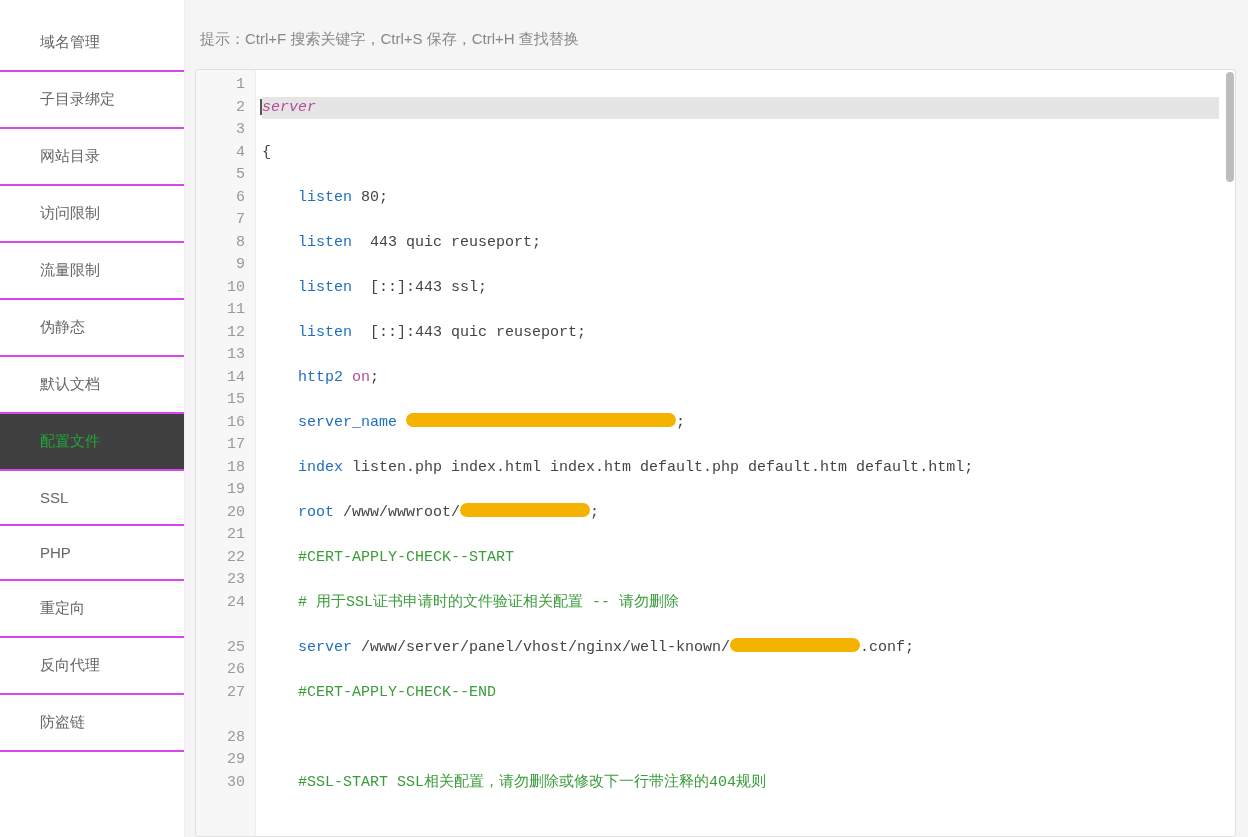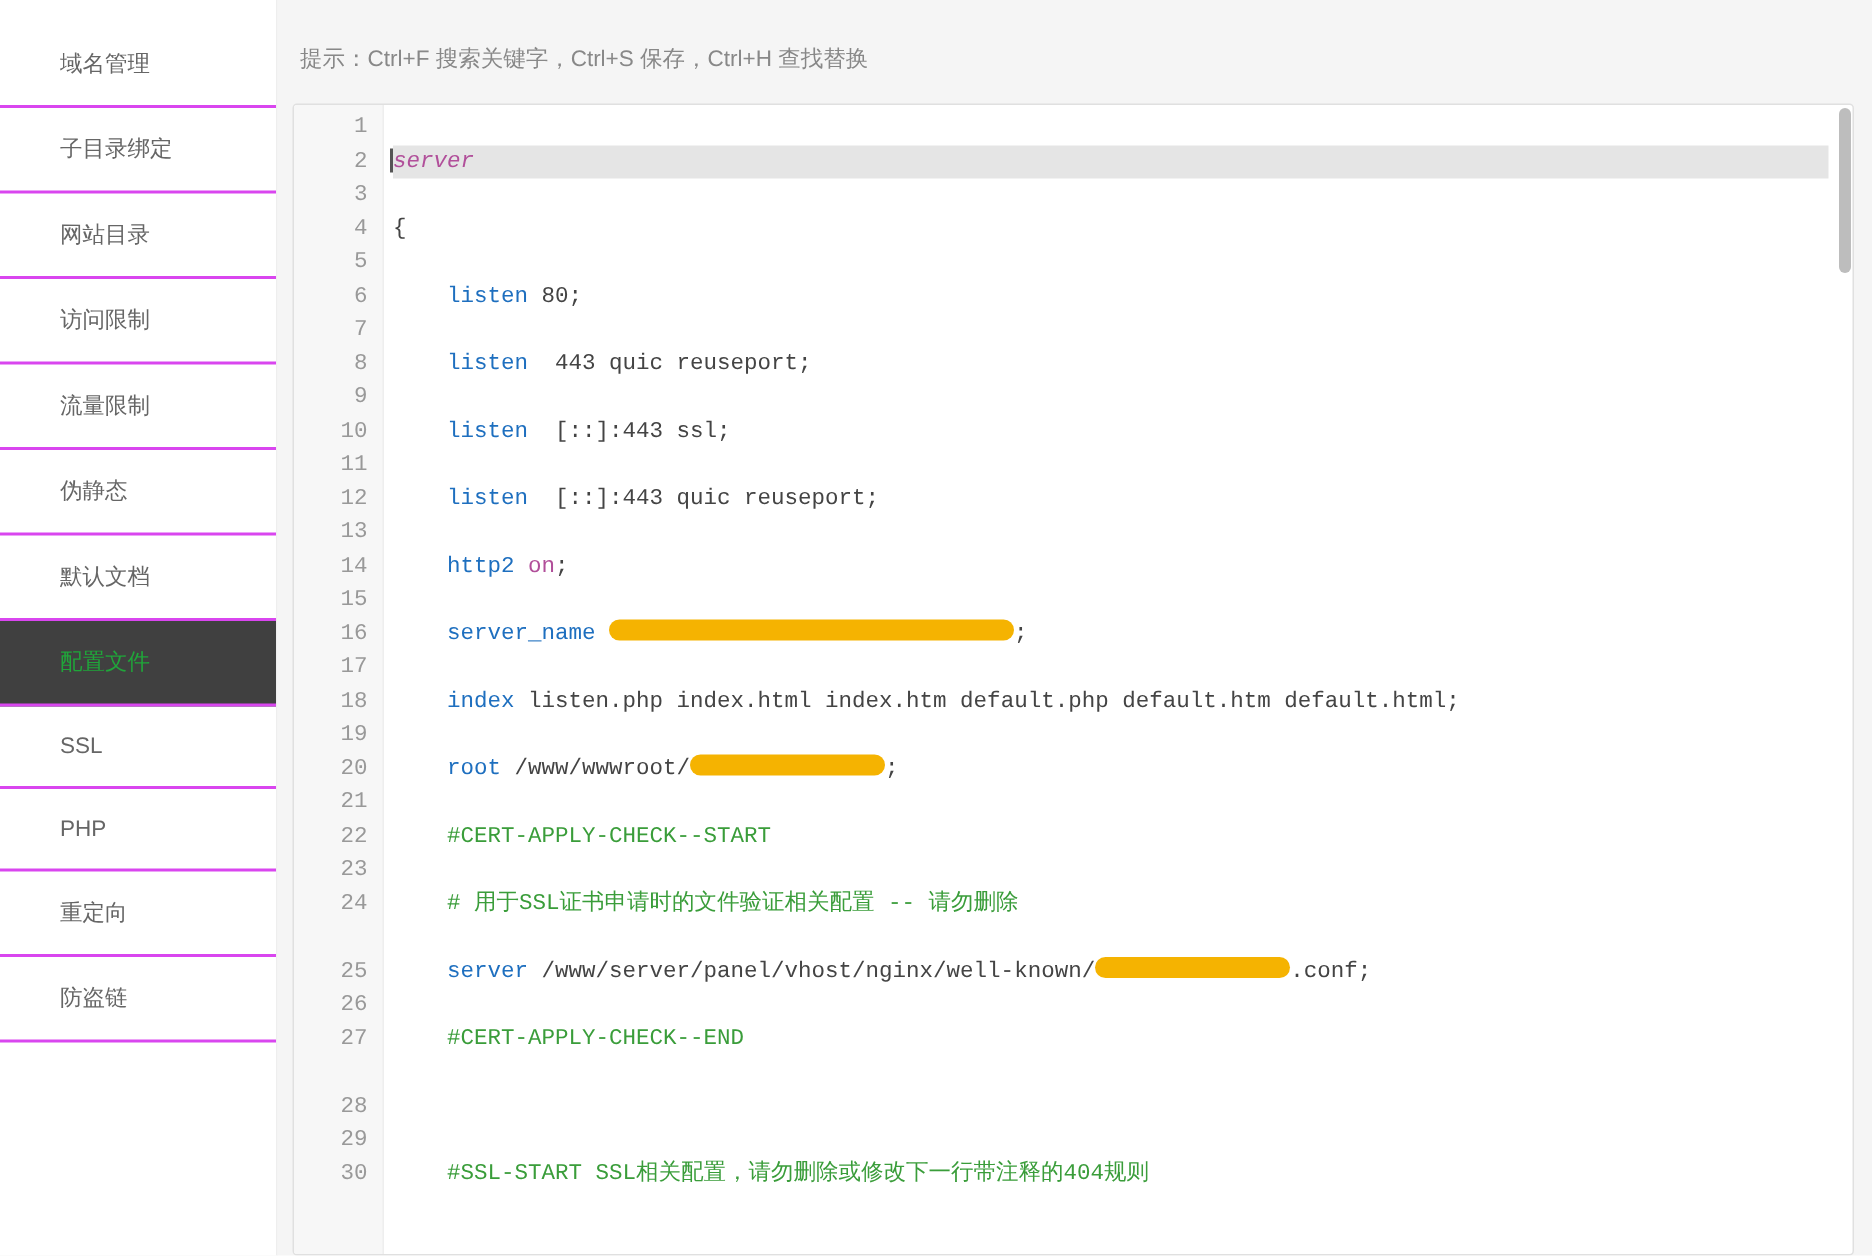--- a/index.html
+++ b/index.html
@@ -123,20 +123,21 @@
   <div class="side-item">子目录绑定</div>
   <div class="side-item">网站目录</div>
   <div class="side-item">访问限制</div>
   <div class="side-item">流量限制</div>
   <div class="side-item">伪静态</div>
   <div class="side-item">默认文档</div>
   <div class="side-item active">配置文件</div>
   <div class="side-item">SSL</div>
   <div class="side-item">PHP</div>
   <div class="side-item">重定向</div>
+  <div class="side-item">反向代理</div>
   <div class="side-item">防盗链</div>
 </div>
 
 <div class="main">
   <div class="hint">提示：Ctrl+F 搜索关键字，Ctrl+S 保存，Ctrl+H 查找替换</div>
 
   <div class="editor-wrap">
     <div class="gutter" id="gutter">1<br>2<br>3<br>4<br>5<br>6<br>7<br>8<br>9<br>10<br>11<br>12<br>13<br>14<br>15<br>16<br>17<br>18<br>19<br>20<br>21<br>22<br>23<br>24<br><br>25<br>26<br>27<br><br>28<br>29<br>30<br></div>
 
     <div class="code-area">

